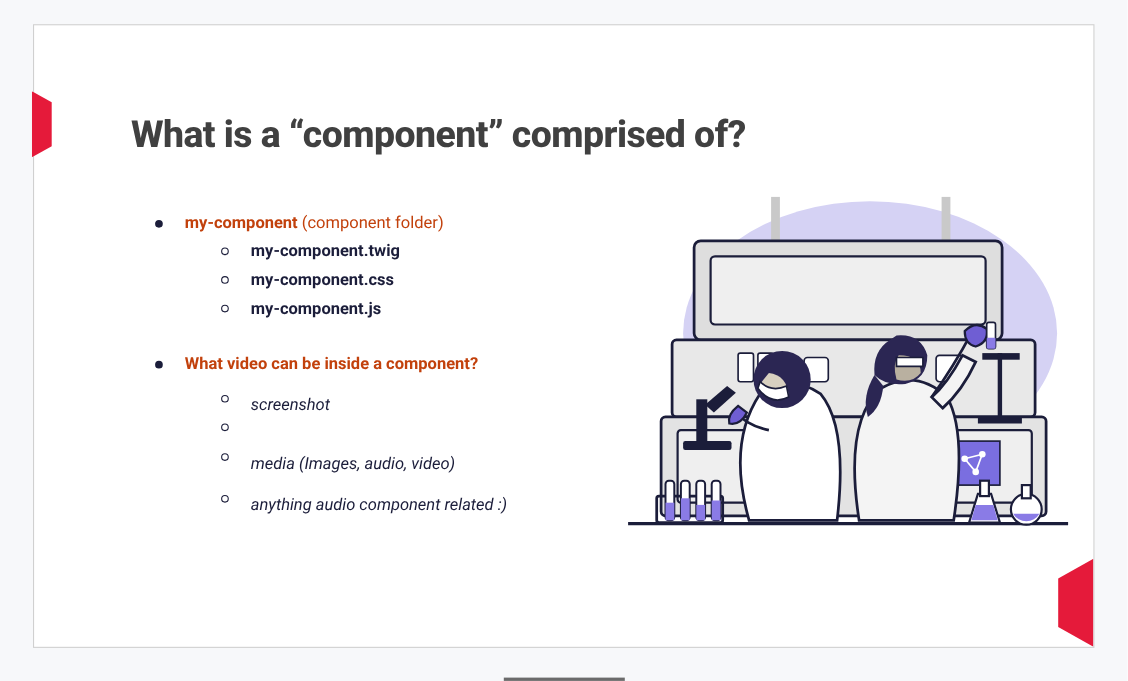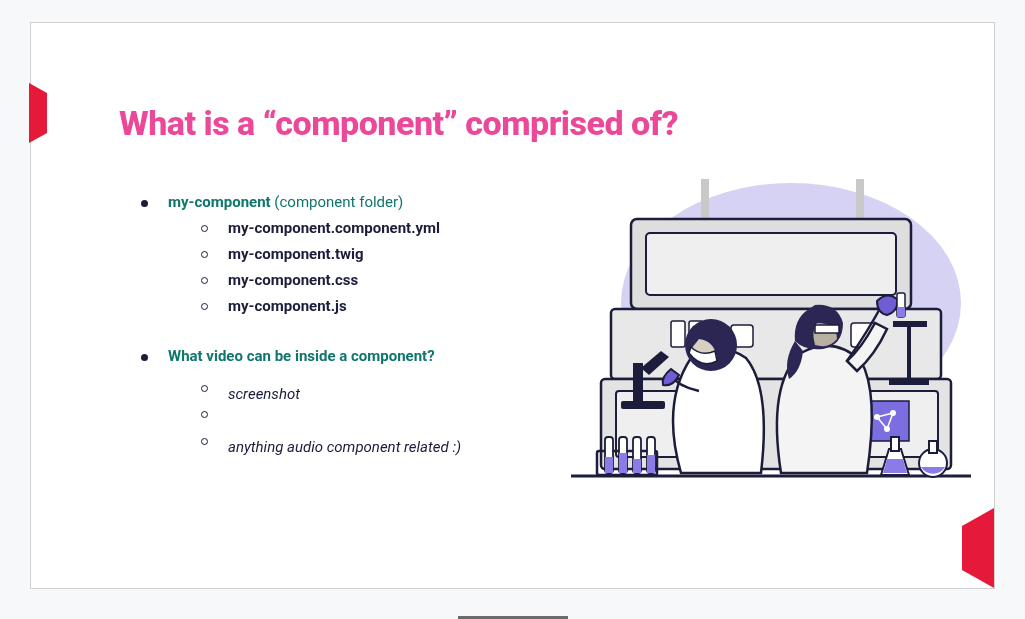--- a/index.html
+++ b/index.html
@@ -39,21 +39,21 @@
       width: 48px;
       height: 80px;
       z-index: 2;
     }
     .title {
       position: absolute;
       top: 80px;
       left: 88px;
       font-size: 34px;
       font-weight: 800;
-      color: #ec4899;
+      color: #404040;
       letter-spacing: -0.5px;
     }
     .content {
       position: absolute;
       top: 170px;
       left: 110px;
     }
     .bullet-section {
       margin-bottom: 32px;
     }
@@ -68,21 +68,21 @@
       height: 7px;
       border-radius: 50%;
       background: #1b1d3a;
       margin-top: 7px;
       margin-right: 20px;
       flex-shrink: 0;
     }
     .bullet-top-text {
       font-size: 15px;
       font-weight: 400;
-      color: #0f766e;
+      color: #c2410c;
     }
     .bullet-top-text .bold {
       font-weight: 700;
     }
     .sub-list {
       margin-left: 60px;
     }
     .sub-item {
       display: flex;
       align-items: center;
@@ -140,24 +140,20 @@
     <div class="bullet-section">
       <div class="bullet-top">
         <span class="bullet-dot"></span>
         <span class="bullet-top-text">
           <span class="bold">my-component</span><span> (component folder)</span>
         </span>
       </div>
       <div class="sub-list">
         <div class="sub-item bold">
           <span class="sub-circle"></span>
-          <span class="sub-text">my-component.component.yml</span>
-        </div>
-        <div class="sub-item bold">
-          <span class="sub-circle"></span>
           <span class="sub-text">my-component.twig</span>
         </div>
         <div class="sub-item bold">
           <span class="sub-circle"></span>
           <span class="sub-text">my-component.css</span>
         </div>
         <div class="sub-item bold">
           <span class="sub-circle"></span>
           <span class="sub-text">my-component.js</span>
         </div>
@@ -171,20 +167,24 @@
           <span class="bold">What video can be inside a component?</span><span></span>
         </span>
       </div>
       <div class="sub-list">
         <div class="sub-item italic">
           <span class="sub-circle"></span>
           <span class="sub-text">screenshot</span>
         </div>
         <div class="sub-item italic">
           <span class="sub-circle"></span>
+        </div>
+        <div class="sub-item italic">
+          <span class="sub-circle"></span>
+          <span class="sub-text">media (Images, audio, video)</span>
         </div>
         <div class="sub-item italic">
           <span class="sub-circle"></span>
           <span class="sub-text">anything audio component related :)</span>
         </div>
       </div>
     </div>
 
   </div>
 

